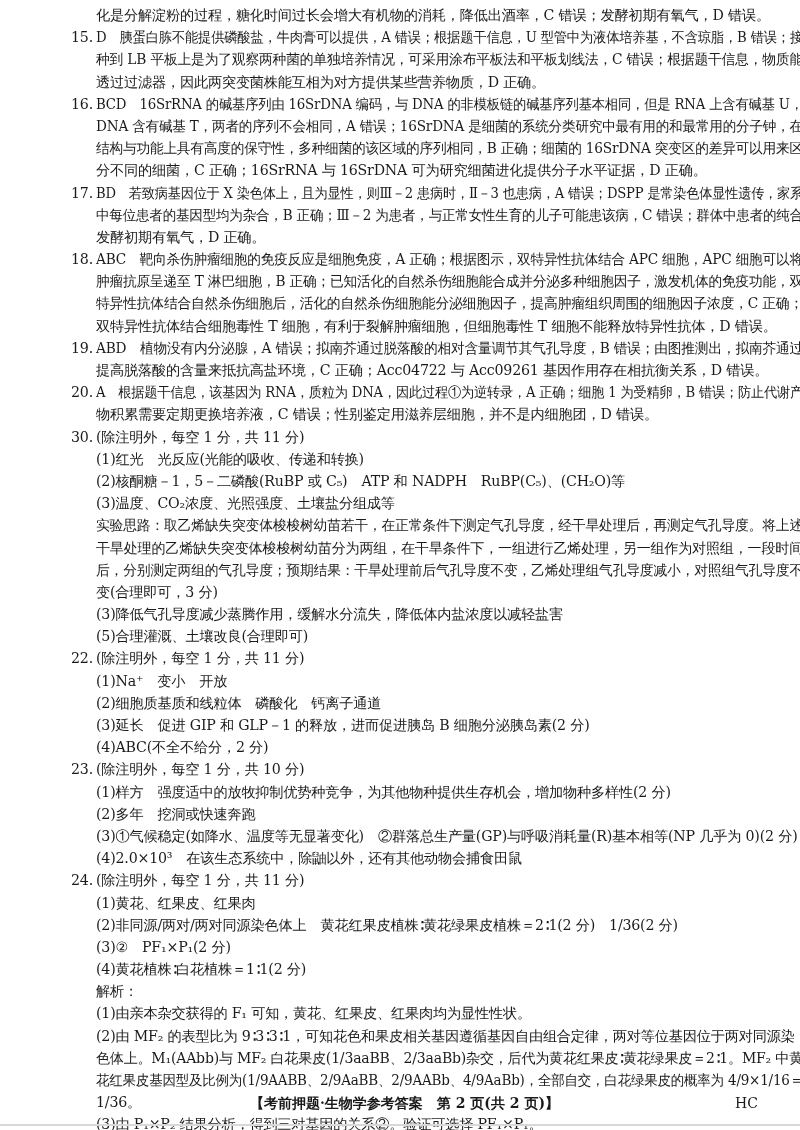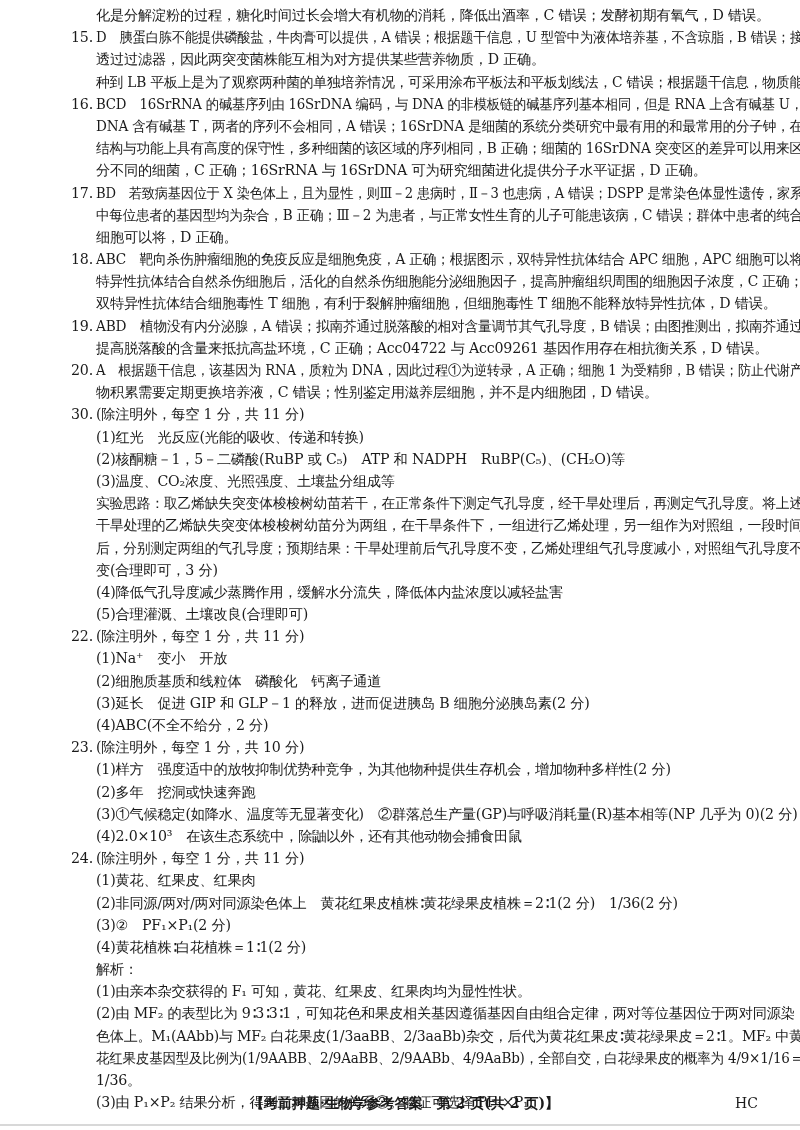--- a/index.html
+++ b/index.html
@@ -36,24 +36,24 @@
 
 <div class="page" id="page">
     <div class="line">
       <span class="body"><span class="fit">化是分解淀粉的过程，糖化时间过长会增大有机物的消耗，降低出酒率，C 错误；发酵初期有氧气，D 错误。</span></span>
     </div>
     <div class="line">
       <span class="num">15.</span>
       <span class="body"><span class="fit" style="transform: scaleX(0.935785);">D　胰蛋白胨不能提供磷酸盐，牛肉膏可以提供，A 错误；根据题干信息，U 型管中为液体培养基，不含琼脂，B 错误；接</span></span>
     </div>
     <div class="line">
+      <span class="body"><span class="fit" style="transform: scaleX(0.970591);">种到 LB 平板上是为了观察两种菌的单独培养情况，可采用涂布平板法和平板划线法，C 错误；根据题干信息，物质能</span></span>
+    </div>
+    <div class="line">
       <span class="body"><span class="fit">透过过滤器，因此两突变菌株能互相为对方提供某些营养物质，D 正确。</span></span>
-    </div>
-    <div class="line">
-      <span class="body"><span class="fit" style="transform: scaleX(0.970591);">种到 LB 平板上是为了观察两种菌的单独培养情况，可采用涂布平板法和平板划线法，C 错误；根据题干信息，物质能</span></span>
     </div>
     <div class="line">
       <span class="num">16.</span>
       <span class="body"><span class="fit" style="transform: scaleX(0.937666);">BCD　16SrRNA 的碱基序列由 16SrDNA 编码，与 DNA 的非模板链的碱基序列基本相同，但是 RNA 上含有碱基 U，</span></span>
     </div>
     <div class="line">
       <span class="body"><span class="fit" style="transform: scaleX(0.957164);">DNA 含有碱基 T，两者的序列不会相同，A 错误；16SrDNA 是细菌的系统分类研究中最有用的和最常用的分子钟，在</span></span>
     </div>
     <div class="line">
       <span class="body"><span class="fit" style="transform: scaleX(0.963502);">结构与功能上具有高度的保守性，多种细菌的该区域的序列相同，B 正确；细菌的 16SrDNA 突变区的差异可以用来区</span></span>
@@ -62,27 +62,30 @@
       <span class="body"><span class="fit">分不同的细菌，C 正确；16SrRNA 与 16SrDNA 可为研究细菌进化提供分子水平证据，D 正确。</span></span>
     </div>
     <div class="line">
       <span class="num">17.</span>
       <span class="body"><span class="fit" style="transform: scaleX(0.927061);">BD　若致病基因位于 X 染色体上，且为显性，则Ⅲ－2 患病时，Ⅱ－3 也患病，A 错误；DSPP 是常染色体显性遗传，家系</span></span>
     </div>
     <div class="line">
       <span class="body"><span class="fit" style="transform: scaleX(0.953453);">中每位患者的基因型均为杂合，B 正确；Ⅲ－2 为患者，与正常女性生育的儿子可能患该病，C 错误；群体中患者的纯合</span></span>
     </div>
     <div class="line">
-      <span class="body"><span class="fit">细胞可以将，D 正确。</span></span>
+      <span class="body"><span class="fit">发酵初期有氧气，D 正确。</span></span>
     </div>
     <div class="line">
       <span class="num">18.</span>
       <span class="body"><span class="fit" style="transform: scaleX(0.963174);">ABC　靶向杀伤肿瘤细胞的免疫反应是细胞免疫，A 正确；根据图示，双特异性抗体结合 APC 细胞，APC 细胞可以将</span></span>
     </div>
     <div class="line">
+      <span class="body"><span class="fit" style="transform: scaleX(0.966115);">肿瘤抗原呈递至 T 淋巴细胞，B 正确；已知活化的自然杀伤细胞能合成并分泌多种细胞因子，激发机体的免疫功能，双</span></span>
+    </div>
+    <div class="line">
       <span class="body"><span class="fit" style="transform: scaleX(0.970716);">特异性抗体结合自然杀伤细胞后，活化的自然杀伤细胞能分泌细胞因子，提高肿瘤组织周围的细胞因子浓度，C 正确；</span></span>
     </div>
     <div class="line">
       <span class="body"><span class="fit">双特异性抗体结合细胞毒性 T 细胞，有利于裂解肿瘤细胞，但细胞毒性 T 细胞不能释放特异性抗体，D 错误。</span></span>
     </div>
     <div class="line">
       <span class="num">19.</span>
       <span class="body"><span class="fit" style="transform: scaleX(0.966177);">ABD　植物没有内分泌腺，A 错误；拟南芥通过脱落酸的相对含量调节其气孔导度，B 错误；由图推测出，拟南芥通过</span></span>
     </div>
     <div class="line">
@@ -114,21 +117,21 @@
     <div class="line">
       <span class="body"><span class="fit" style="transform: scaleX(0.991064);">干旱处理的乙烯缺失突变体梭梭树幼苗分为两组，在干旱条件下，一组进行乙烯处理，另一组作为对照组，一段时间</span></span>
     </div>
     <div class="line">
       <span class="body"><span class="fit" style="transform: scaleX(0.972009);">后，分别测定两组的气孔导度；预期结果：干旱处理前后气孔导度不变，乙烯处理组气孔导度减小，对照组气孔导度不</span></span>
     </div>
     <div class="line">
       <span class="body"><span class="fit">变(合理即可，3 分)</span></span>
     </div>
     <div class="line">
-      <span class="body"><span class="fit">(4)降低气孔导度减少蒸腾作用，缓解水分流失，降低体内盐浓度以减轻盐害</span></span>
+      <span class="body"><span class="fit">(3)降低气孔导度减少蒸腾作用，缓解水分流失，降低体内盐浓度以减轻盐害</span></span>
     </div>
     <div class="line">
       <span class="body"><span class="fit">(5)合理灌溉、土壤改良(合理即可)</span></span>
     </div>
     <div class="line">
       <span class="num">22.</span>
       <span class="body"><span class="fit">(除注明外，每空 1 分，共 11 分)</span></span>
     </div>
     <div class="line">
       <span class="body"><span class="fit">(1)Na⁺　变小　开放</span></span>

